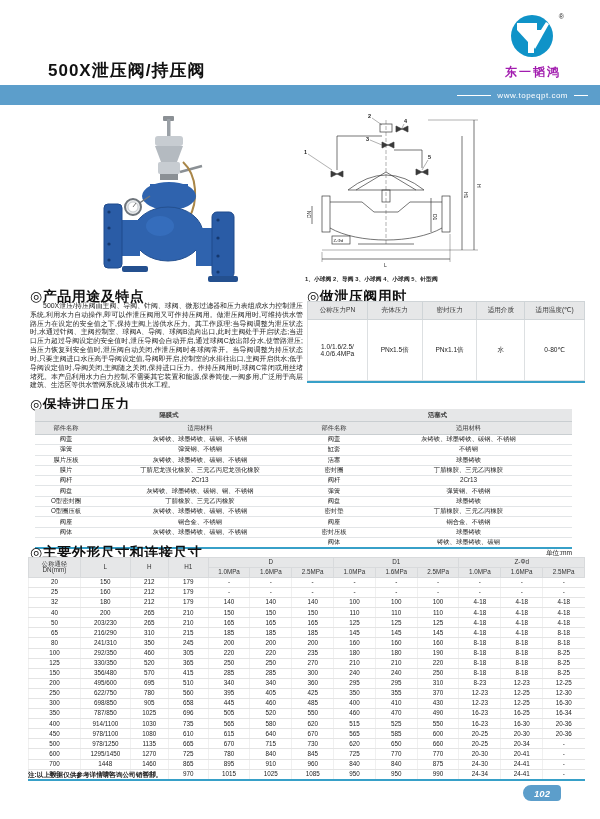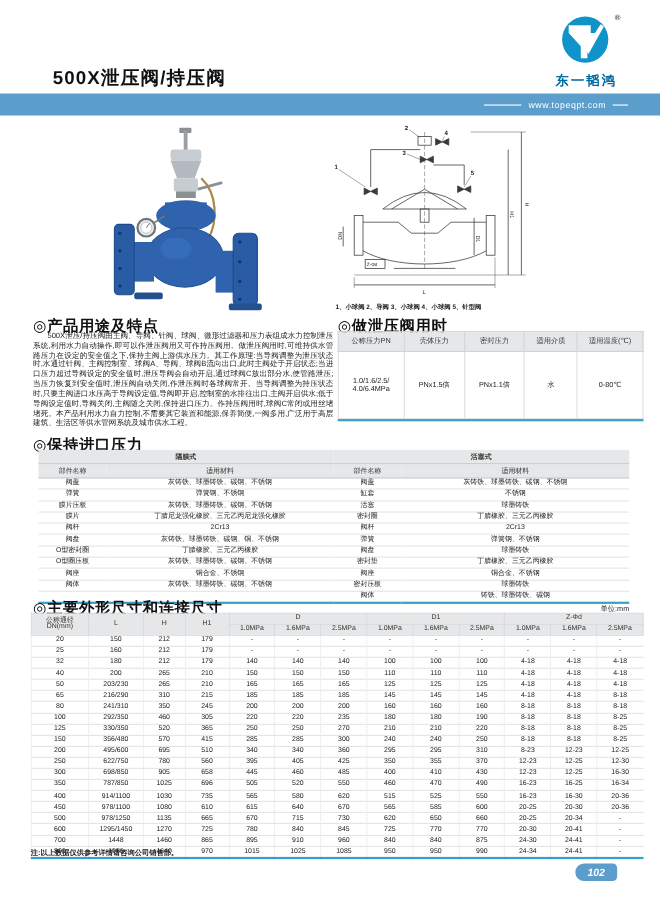--- a/index.html
+++ b/index.html
@@ -3,25 +3,25 @@
 <meta charset="utf-8">
 <style>
   html,body{margin:0;padding:0;background:#fff;}
   .page{position:relative;width:600px;height:819px;background:#fff;overflow:hidden;
         font-family:"Liberation Sans","DejaVu Sans",sans-serif;color:#111;}
 
   
   .title{position:absolute;left:48px;top:27px;font-size:17px;font-weight:bold;letter-spacing:1px;margin-top:32px;}
   .logo-wrap{position:absolute;right:34px;top:13px;width:66px;text-align:center;}
   .logo-reg{position:absolute;top:0;right:2px;font-size:7px;color:#222;}
-  .brand-name{font-size:12px;font-weight:bold;letter-spacing:2px;color:#0369a1;margin-top:1px;text-align:center;}
+  .brand-name{font-size:12px;font-weight:bold;letter-spacing:2px;color:#a21caf;margin-top:1px;text-align:center;}
 
   
   .banner{position:absolute;left:0;top:85px;width:600px;height:20px;background:#5c9ecb;
-          display:flex;align-items:center;justify-content:flex-end;box-sizing:border-box;padding-right:29px;}
+          display:flex;align-items:center;justify-content:flex-end;box-sizing:border-box;padding-right:12px;}
   .banner .dash{height:1px;background:#fff;display:inline-block;}
   .banner .site{color:#fff;font-size:8px;margin:0 6px;letter-spacing:.5px;}
 
   
   .photo-svg{position:absolute;left:92px;top:116px;}
   .drawing-svg{position:absolute;left:298px;top:110px;}
   .fig-caption{position:absolute;left:305px;top:275px;font-size:5.8px;font-weight:bold;color:#222;}
 
   
   .sec-h{position:absolute;font-size:14px;font-weight:bold;color:#111;letter-spacing:.5px;}

